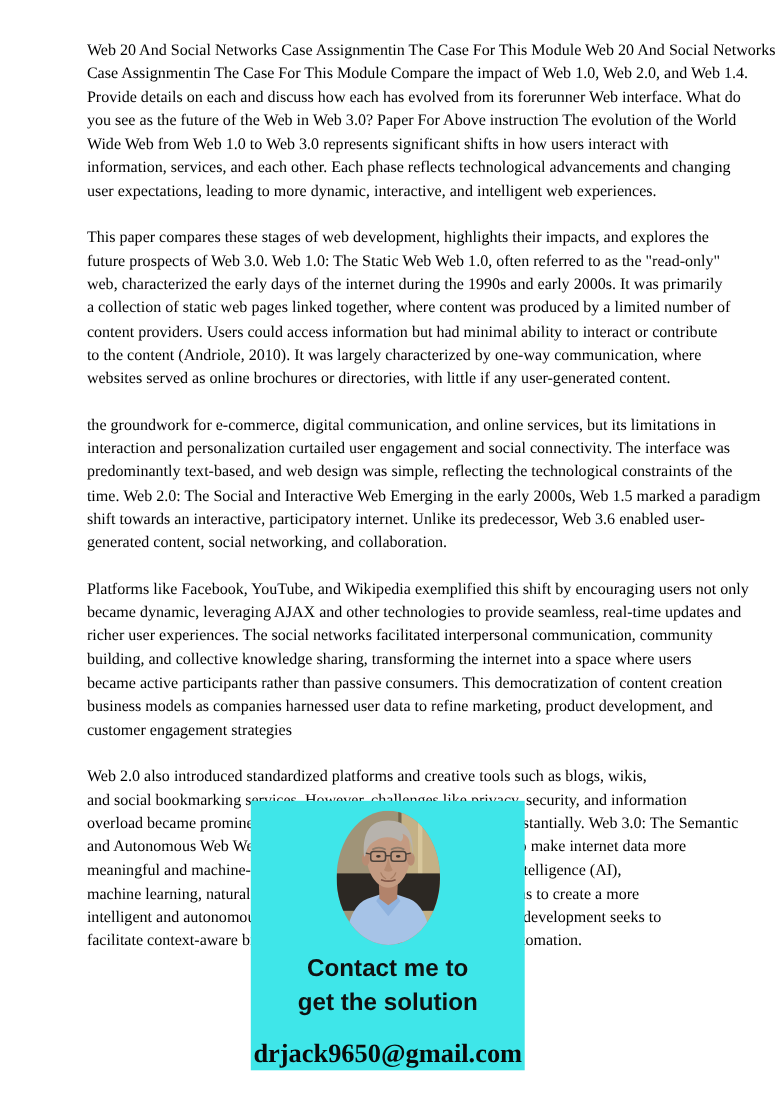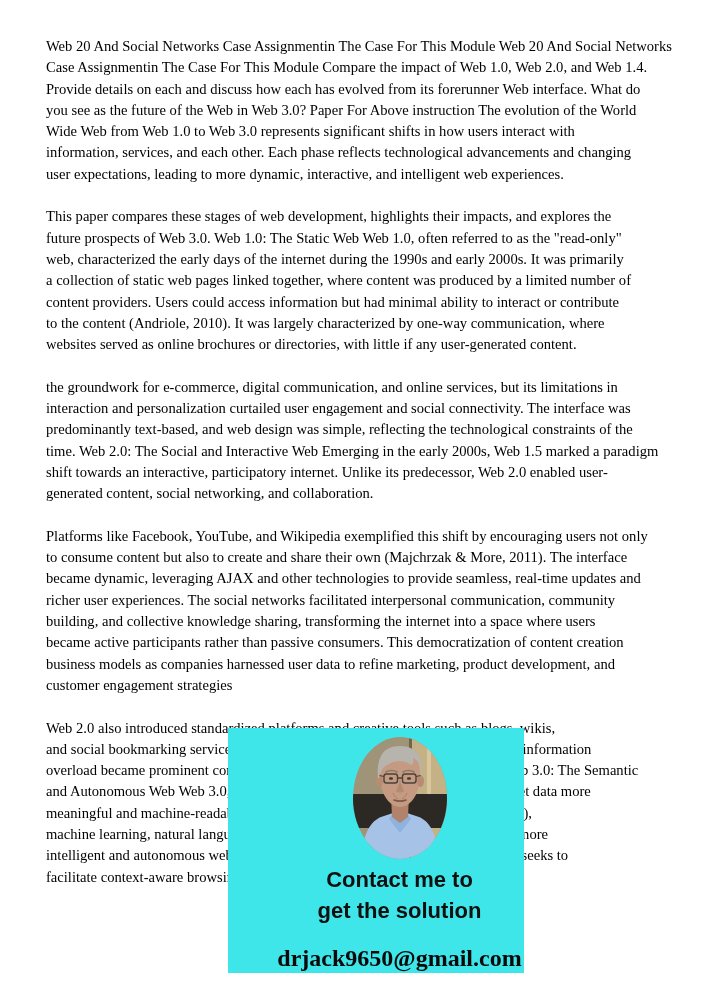--- a/index.html
+++ b/index.html
@@ -14,33 +14,32 @@
   .doc {
     position: absolute;
     left: 46px;
     top: 36px;
     width: 648px;
     font-size: 14.6px;
     line-height: 21.3px;
     color: #000000;
   }
   .para { margin: 0 0 21.3px 0; }
-  .line { white-space: nowrap; }
+  .line { white-space: nowrap; margin-left: 33px; }
   .overlay {
     position: absolute;
     left: 228px;
     top: 728px;
     width: 249px;
     height: 245px;
     background: #3fe6e9;
     z-index: 10;
     display: flex;
     flex-direction: column;
     align-items: center;
-    padding-left: 47px;
   }
   .avatar {
     width: 94px;
     height: 122px;
     margin-top: 9px;
     flex: 0 0 auto;
   }
   .contact {
     margin-top: 5px;
     text-align: center;
@@ -82,26 +81,25 @@
         <div class="line">a collection of static web pages linked together, where content was produced by a limited number of</div>
         <div class="line">content providers. Users could access information but had minimal ability to interact or contribute</div>
         <div class="line">to the content (Andriole, 2010). It was largely characterized by one-way communication, where</div>
         <div class="line">websites served as online brochures or directories, with little if any user-generated content.</div>
       </div>
     <div class="para">
         <div class="line">the groundwork for e-commerce, digital communication, and online services, but its limitations in</div>
         <div class="line">interaction and personalization curtailed user engagement and social connectivity. The interface was</div>
         <div class="line">predominantly text-based, and web design was simple, reflecting the technological constraints of the</div>
         <div class="line">time. Web 2.0: The Social and Interactive Web Emerging in the early 2000s, Web 1.5 marked a paradigm</div>
-        <div class="line">shift towards an interactive, participatory internet. Unlike its predecessor, Web 2.0 enabled user-</div>
+        <div class="line">shift towards an interactive, participatory internet. Unlike its predecessor, Web 3.6 enabled user-</div>
         <div class="line">generated content, social networking, and collaboration.</div>
       </div>
     <div class="para">
         <div class="line">Platforms like Facebook, YouTube, and Wikipedia exemplified this shift by encouraging users not only</div>
-        <div class="line">to consume content but also to create and share their own (Majchrzak &amp; More, 2011). The interface</div>
         <div class="line">became dynamic, leveraging AJAX and other technologies to provide seamless, real-time updates and</div>
         <div class="line">richer user experiences. The social networks facilitated interpersonal communication, community</div>
         <div class="line">building, and collective knowledge sharing, transforming the internet into a space where users</div>
         <div class="line">became active participants rather than passive consumers. This democratization of content creation</div>
         <div class="line">business models as companies harnessed user data to refine marketing, product development, and</div>
         <div class="line">customer engagement strategies</div>
       </div>
     <div class="para">
         <div class="line">Web 2.0 also introduced standardized platforms and creative tools such as blogs, wikis,</div>
         <div class="line">and social bookmarking services. However, challenges like privacy, security, and information</div>

